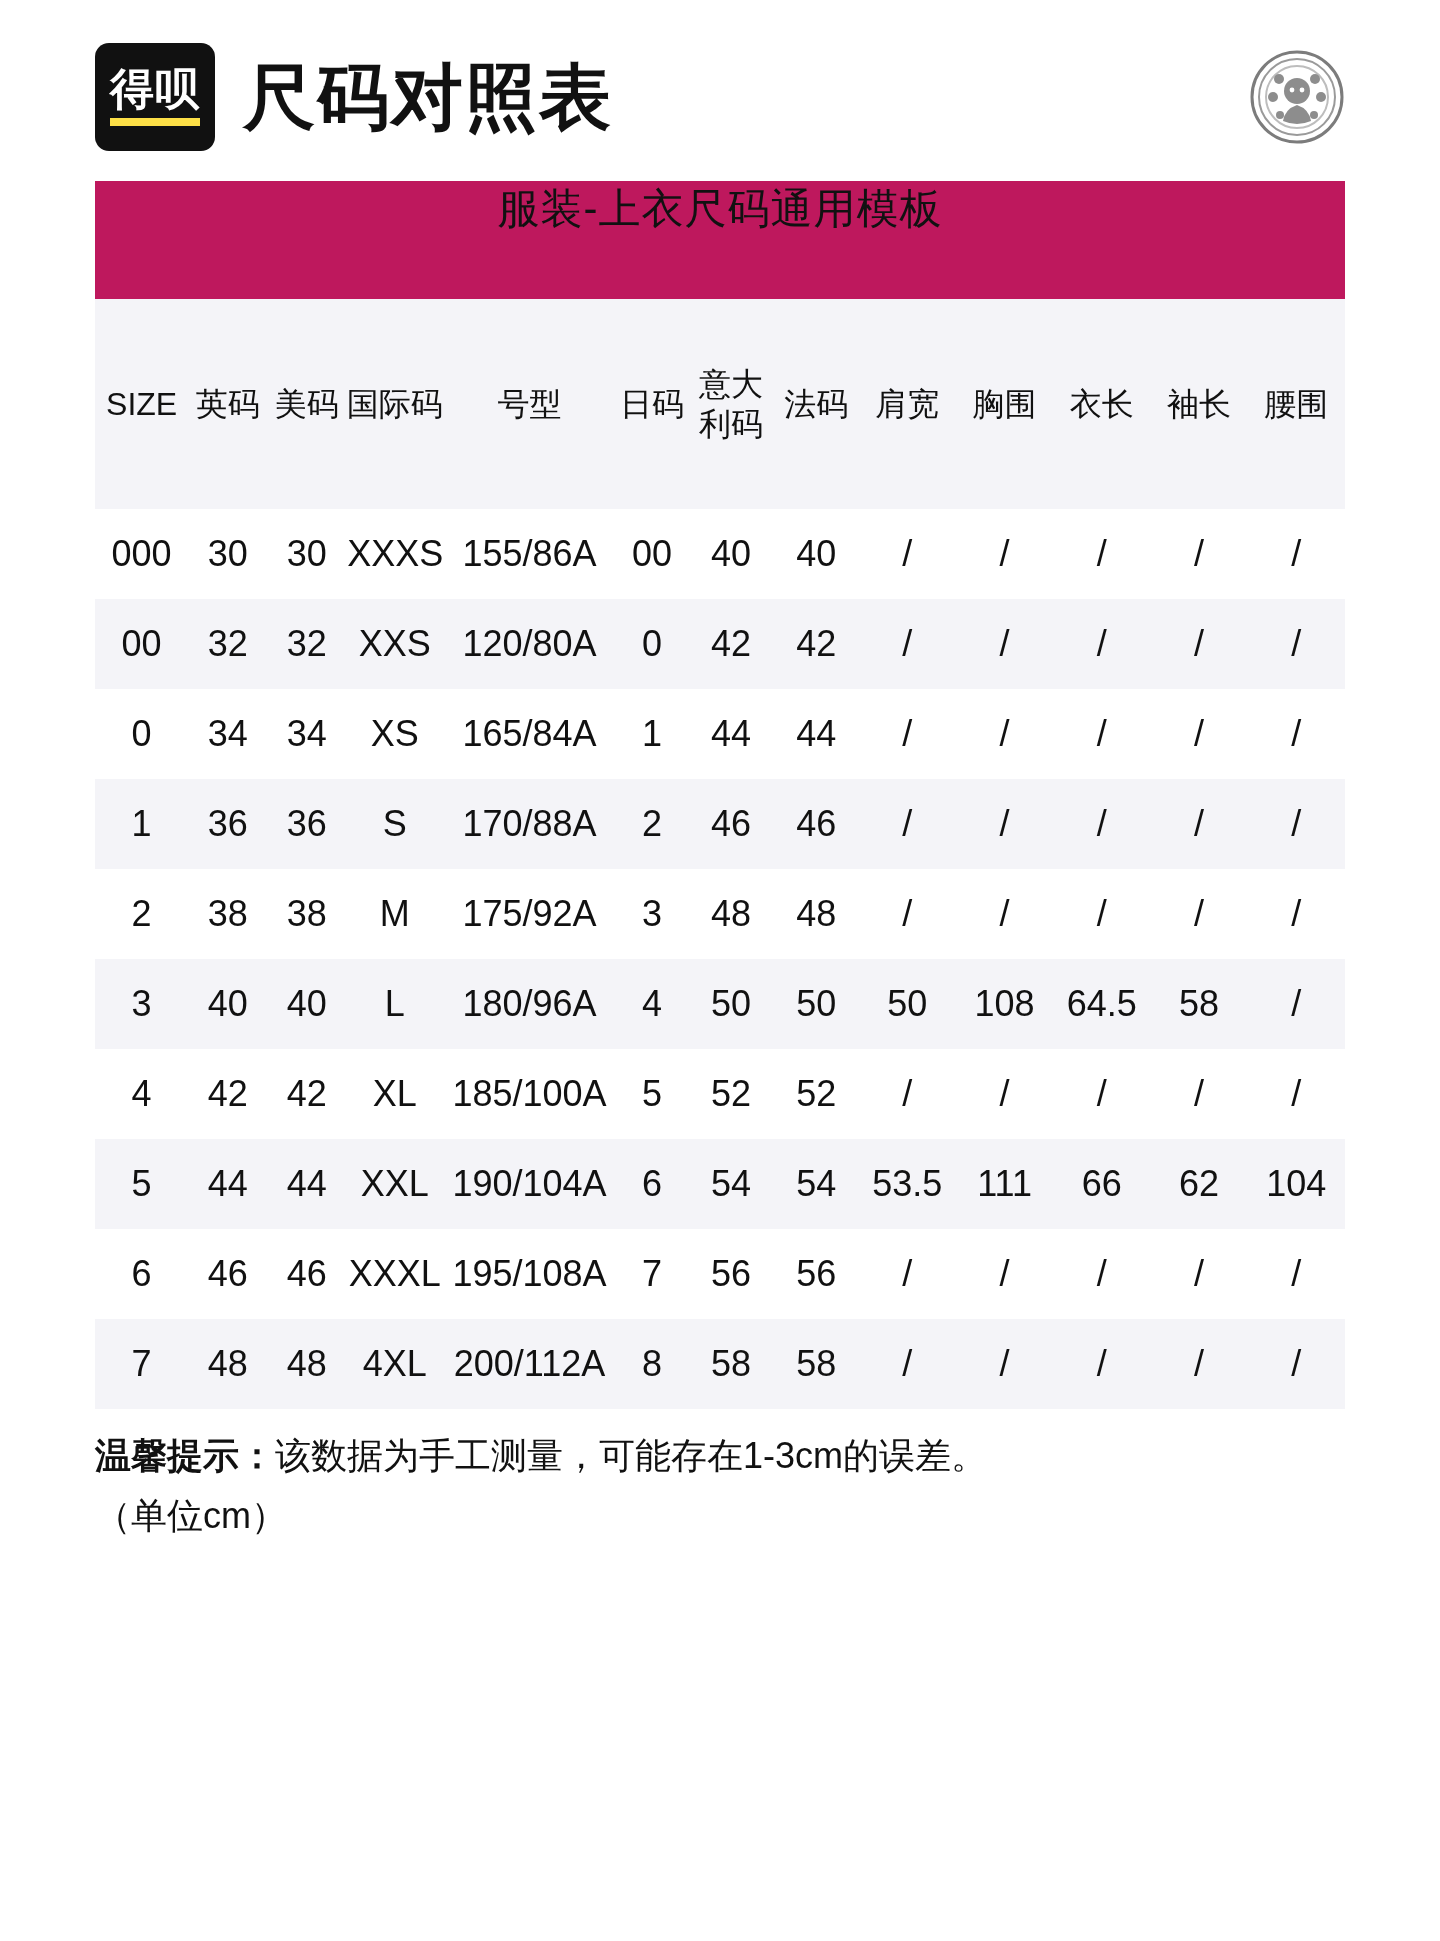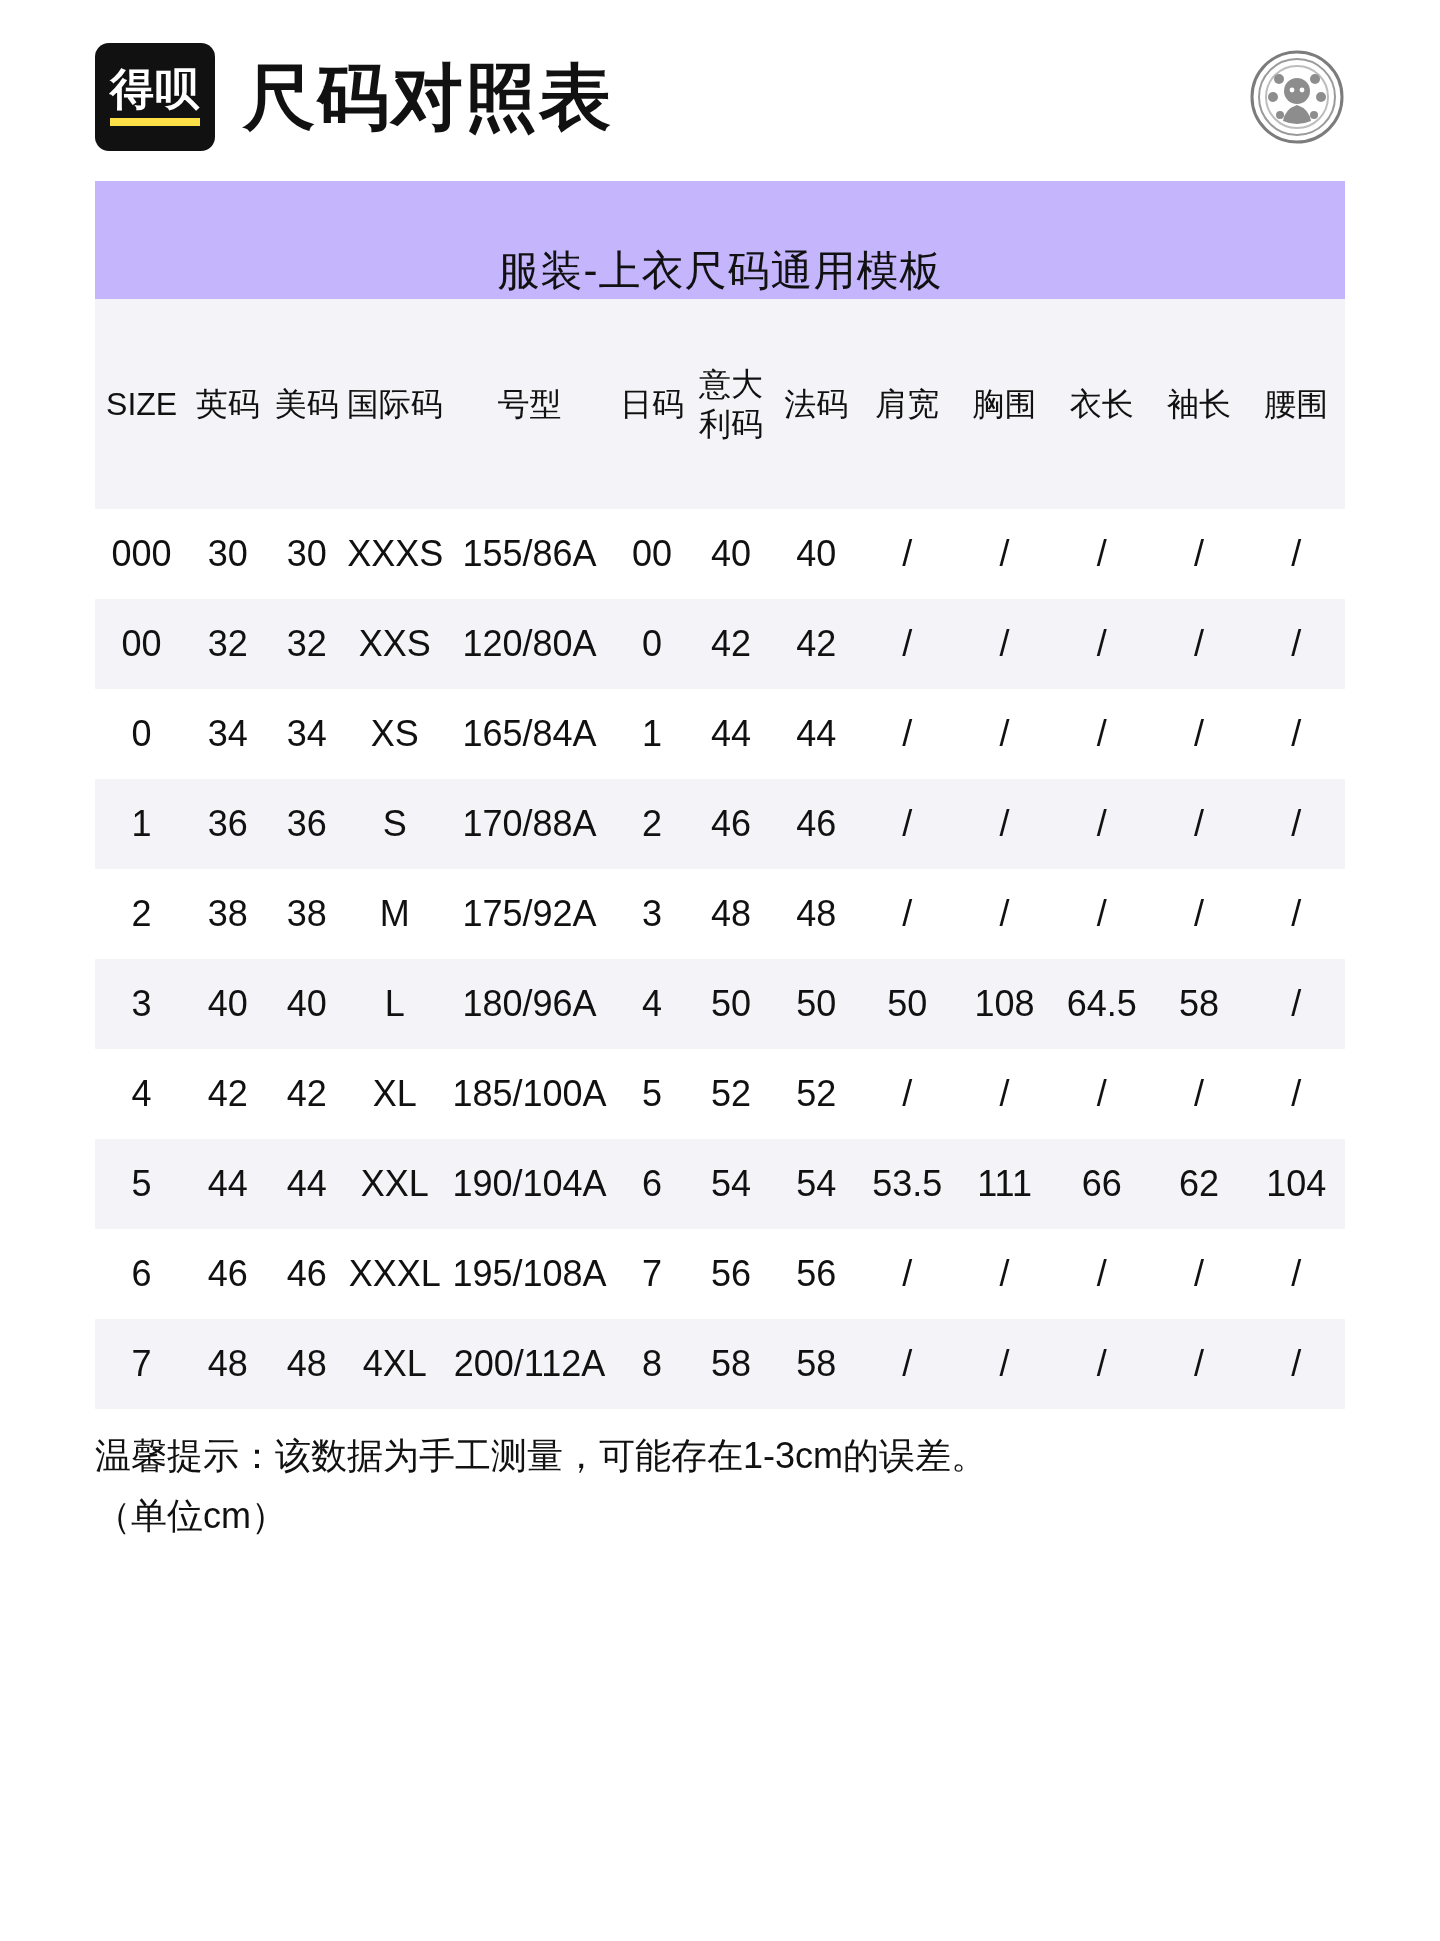--- a/index.html
+++ b/index.html
@@ -59,24 +59,24 @@
   }
   .medusa {
     margin-left: auto;
     width: 96px;
     height: 96px;
     flex: none;
   }
 
   
   .subtitle-band {
-    background: #c4b5fd;
+    background: #be185d;
     height: 118px;
     display: flex;
-    align-items: flex-end;
+    align-items: flex-start;
     justify-content: center;
     margin-top: 6px;
   }
   .subtitle-band .txt {
     font-size: 42px;
     font-weight: 500;
     letter-spacing: 1px;
   }
 
   
@@ -131,21 +131,21 @@
   col.c11 { width: 96px; }
   col.c12 { width: 96px; }
 
   
   .note {
     margin-top: 20px;
     font-size: 36px;
     line-height: 1.5;
   }
   .note .label {
-    font-weight: 400;
+    font-weight: 700;
     text-align: center;
   }
   .note .unit {
     display: block;
     margin-top: 6px;
   }
 </style>
 </head>
 <body>
 

